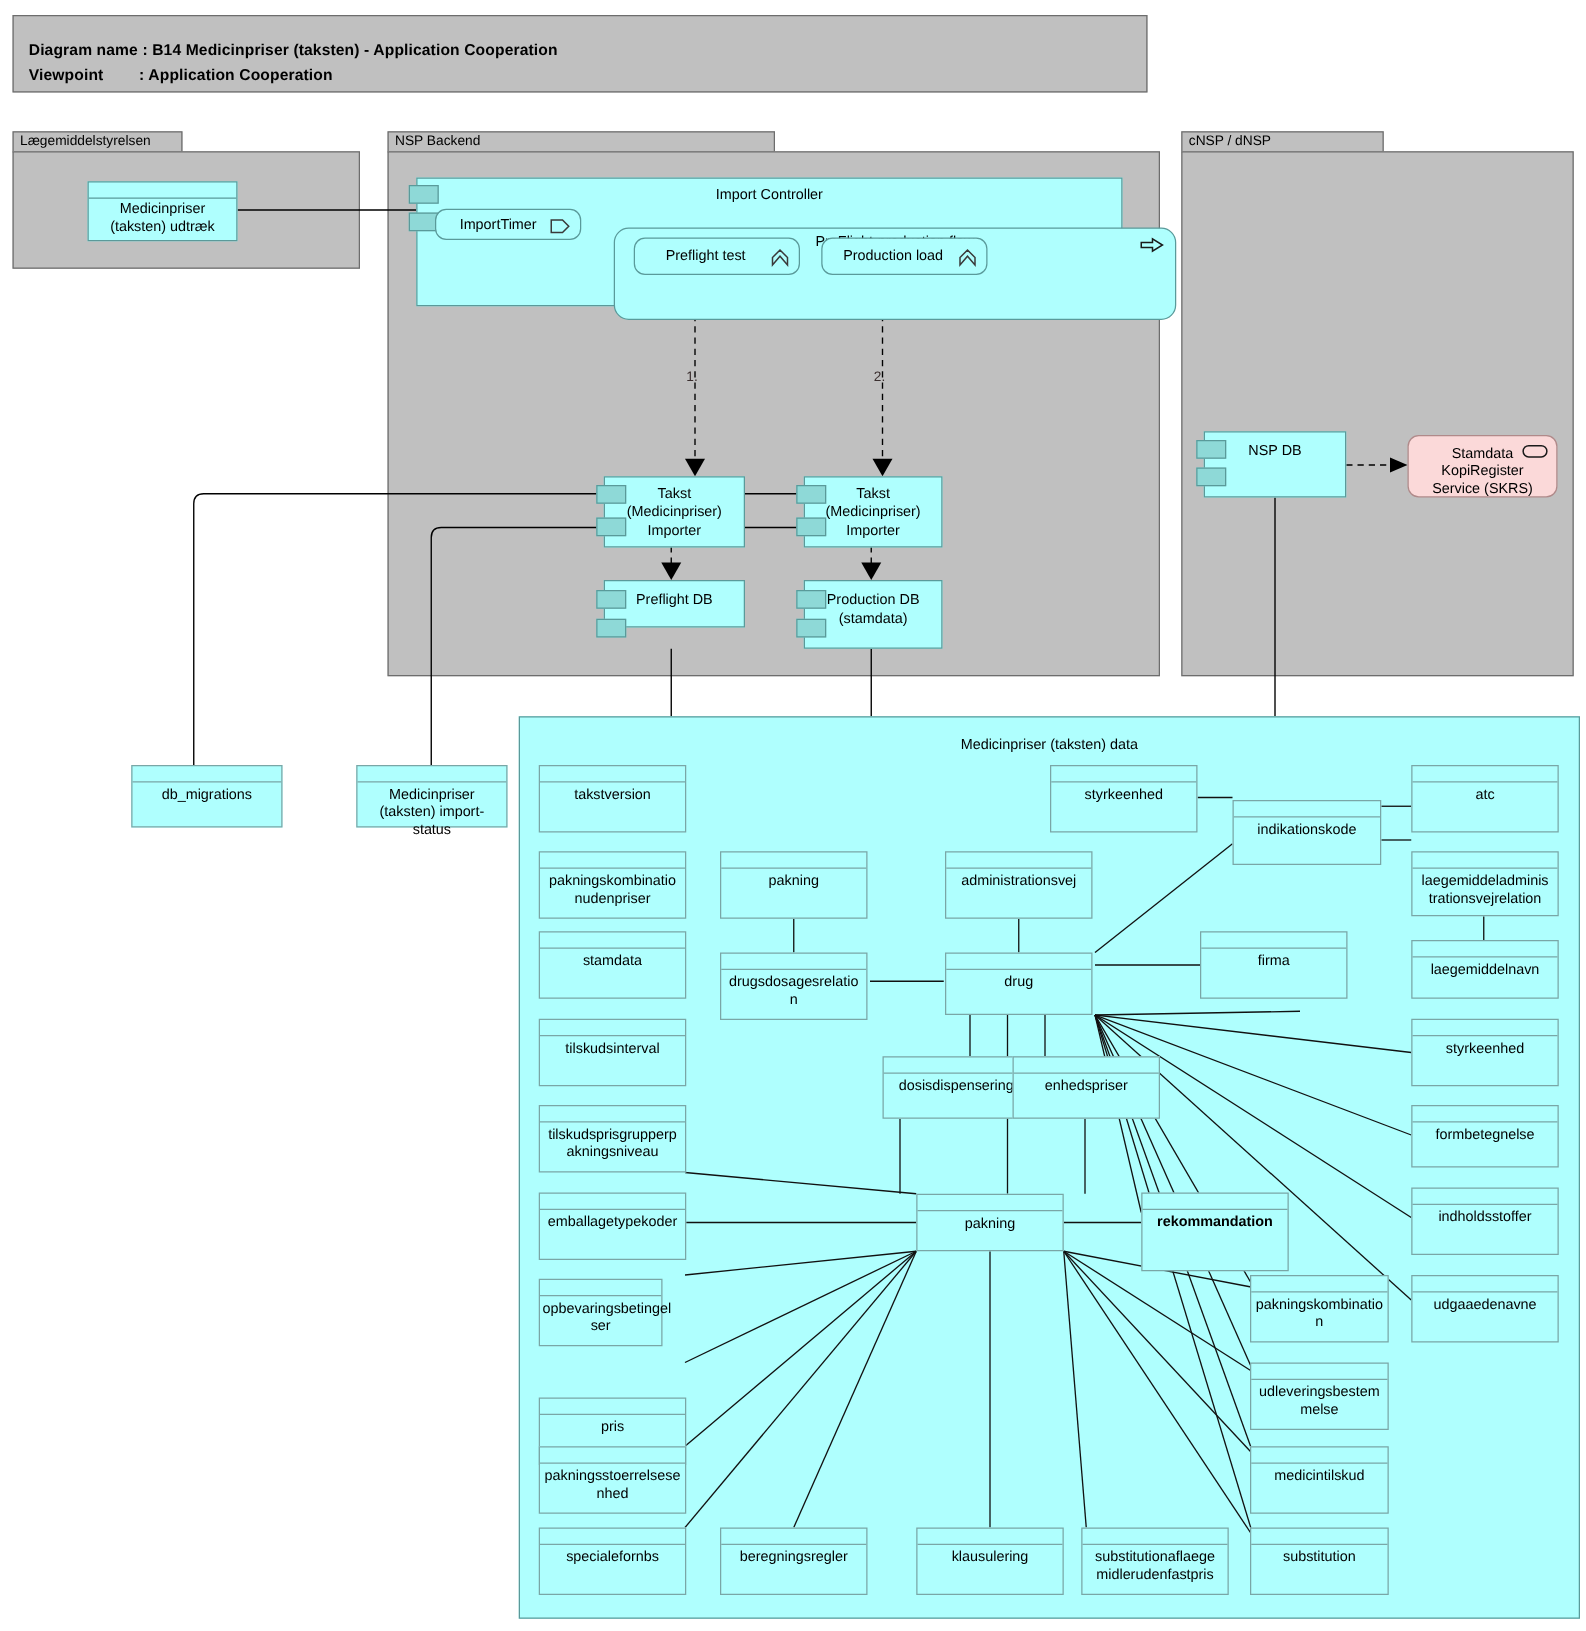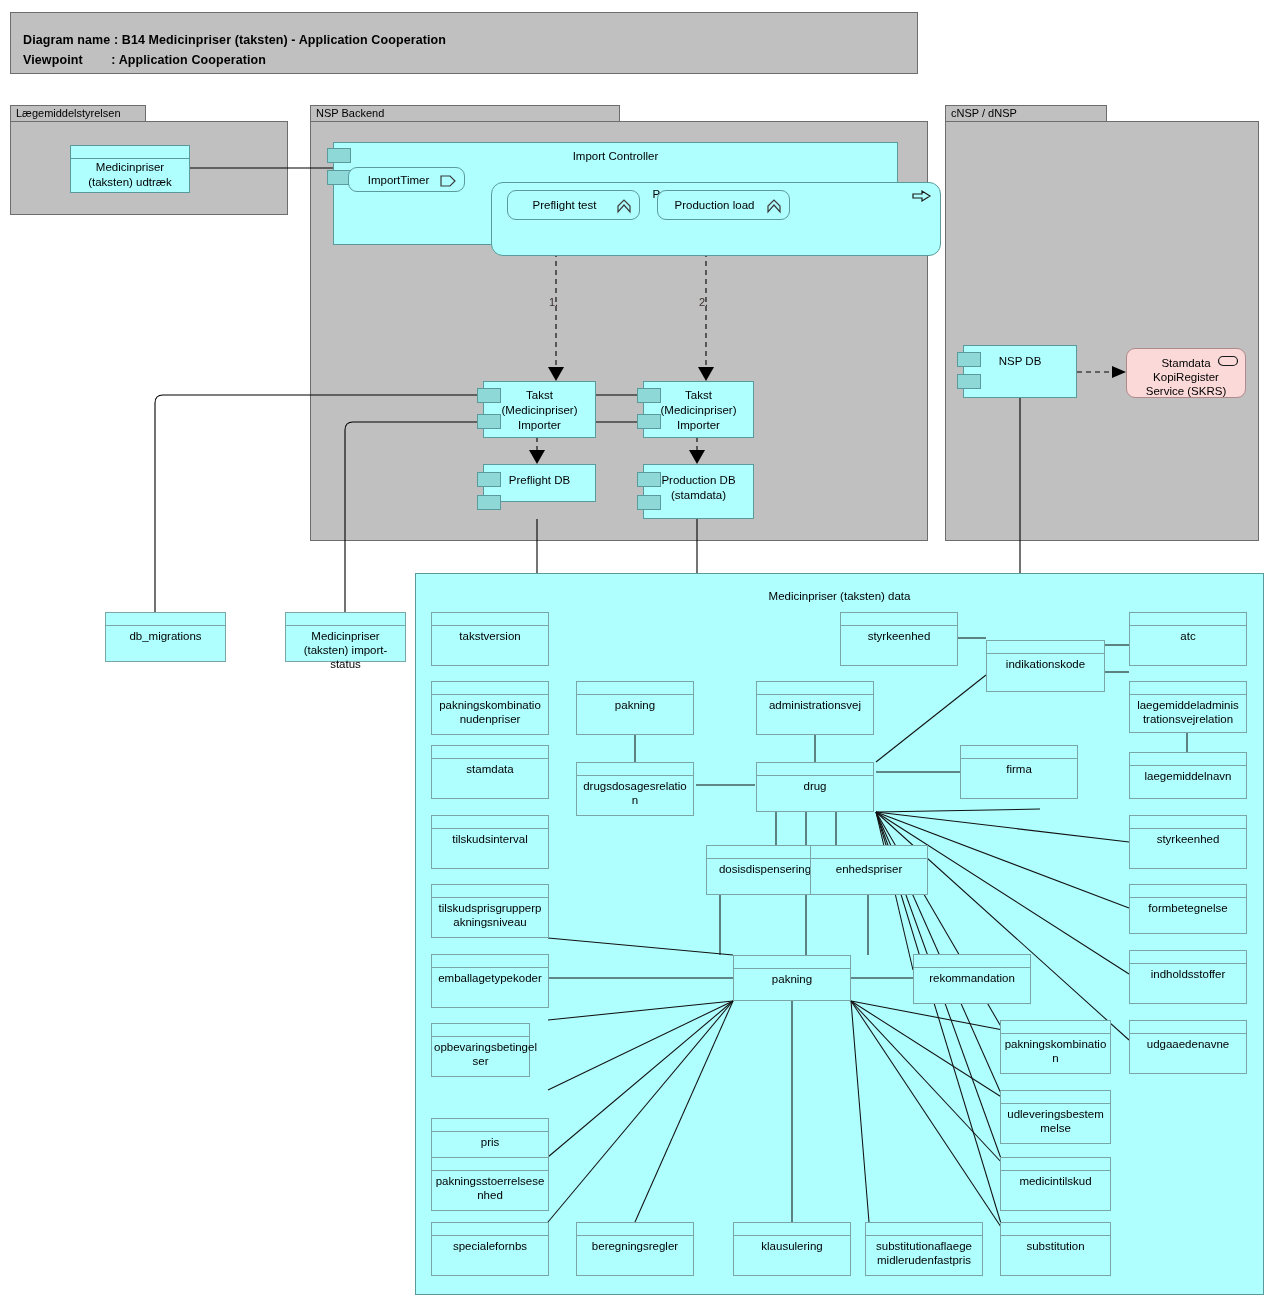--- a/index.html
+++ b/index.html
@@ -354,21 +354,21 @@
   </div>
   <div class="ent" style="left:733px;top:1222px;width:118px;height:54px;">
     <div class="hd"></div>
     <div class="lbl">klausulering</div>
   </div>
 
   <div class="ent" style="left:810px;top:845px;width:118px;height:50px;">
     <div class="hd"></div>
     <div class="lbl">enhedspriser</div>
   </div>
-  <div class="ent" style="left:913px;top:954px;width:118px;height:50px;">
+  <div class="ent" style="left:913px;top:954px;width:118px;height:63px;font-weight:bold;">
     <div class="hd"></div>
     <div class="lbl">rekommandation</div>
   </div>
   <div class="ent" style="left:865px;top:1222px;width:118px;height:54px;">
     <div class="hd"></div>
     <div class="lbl">substitutionaflaege<br>midlerudenfastpris</div>
   </div>
 
   <div class="ent" style="left:840px;top:612px;width:118px;height:54px;">
     <div class="hd"></div>

